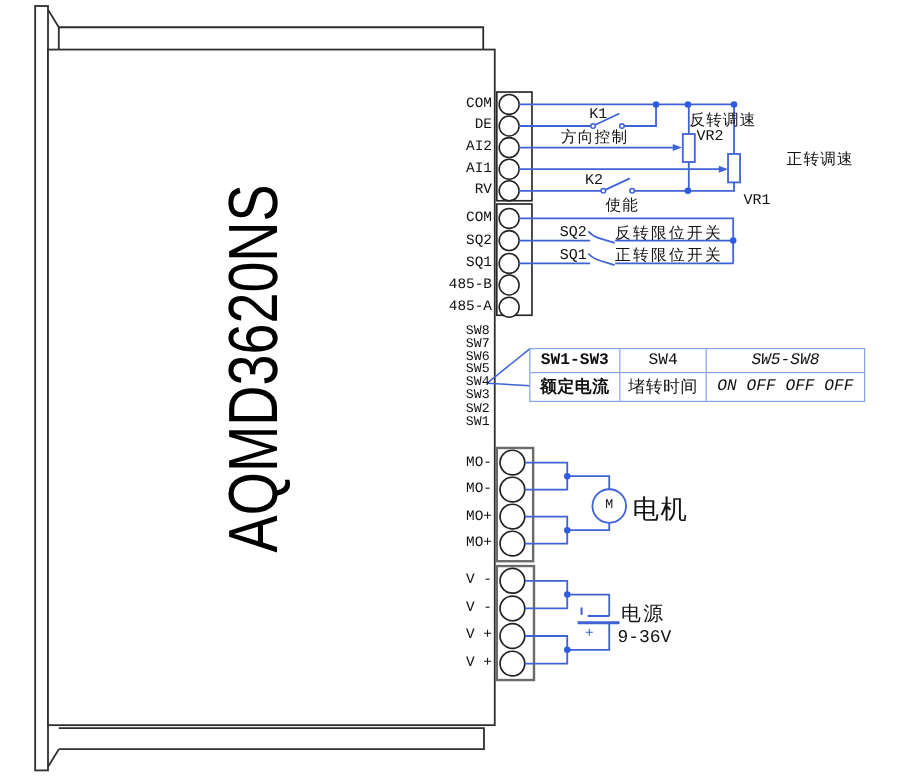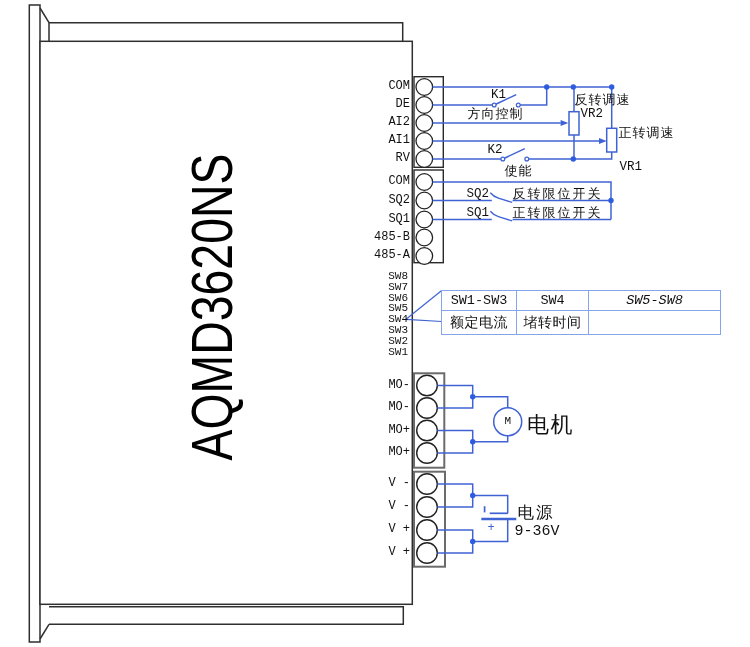--- a/index.html
+++ b/index.html
@@ -1,37 +1,37 @@
 <!DOCTYPE html>
 <html><head>
 <meta charset="utf-8">
 <style>
   html,body{margin:0;padding:0;background:#ffffff;}
   #stage{position:relative;width:750px;height:647px;background:#fff;overflow:hidden;
          font-family:"Liberation Mono","DejaVu Sans Mono",monospace;color:#111;}
   #stage svg{position:absolute;left:0;top:0;}
   .lbl{position:absolute;white-space:nowrap;line-height:1.1;}
   .mono{font-family:"Liberation Mono","DejaVu Sans Mono",monospace;}
-  .cn{font-family:Liberation Sans, sans-serif;letter-spacing:1px;}
+  .cn{font-family:Liberation Serif, serif;letter-spacing:1px;}
   .r{width:72px;text-align:right;}
   .t12{font-size:12px;}
   .t11{font-size:11px;}
   .t125{font-size:12.5px;}
   .t13{font-size:13px;}
   .blue{color:#3f63d4;}
   .title{position:absolute;left:2px;top:267px;width:420px;height:80px;
          text-align:center;line-height:80px;font-size:58px;
          font-family:"Liberation Sans",sans-serif;color:#000;
          transform:rotate(-90deg) scaleX(0.8);}
   .dip-table{position:absolute;left:441px;top:290px;width:280px;height:45px;
              border:1.4px solid #86a4ea;box-sizing:border-box;display:flex;flex-direction:column;}
   .dip-row{display:flex;flex:1;}
   .dip-row.hdr{flex:0 0 19px;border-bottom:1.4px solid #86a4ea;}
   .dip-cell{display:flex;align-items:center;justify-content:center;box-sizing:border-box;}
-  .dip-cell.c1{width:27%;border-right:1.4px solid #86a4ea;}
+  .dip-cell.c1{width:27%;border-right:1.4px solid #86a4ea;font-weight:bold;}
   .dip-cell.c2{width:25.9%;border-right:1.4px solid #86a4ea;}
   .dip-cell.c3{width:47.1%;font-style:italic;}
   .hdr .dip-cell{font-size:13.5px;}
   .val1{font-size:14px;letter-spacing:0.5px;font-family:"Liberation Sans",sans-serif;}
   .val3{font-size:13.5px;}
 </style>
 </head>
 <body>
 
 <div id="stage">
@@ -172,38 +172,39 @@
 
   <div class="lbl mono r t12" style="left:338px;top:477px;">V -</div>
   <div class="lbl mono r t12" style="left:338px;top:500px;">V -</div>
   <div class="lbl mono r t12" style="left:338px;top:523px;">V +</div>
   <div class="lbl mono r t12" style="left:338px;top:546px;">V +</div>
 
   <div class="lbl mono t125" style="left:491px;top:88.5px;">K1</div>
   <div class="lbl cn t13" style="left:467.5px;top:106.5px;text-align:right;">方向控制</div>
   <div class="lbl cn t13" style="left:574.5px;top:92.5px;">反转调速</div>
   <div class="lbl mono t125" style="left:580.5px;top:107.8px;">VR2</div>
-  <div class="lbl cn t13" style="left:618.5px;top:126px;">正转调速</div>
+  <div class="lbl cn t13" style="left:618.5px;top:126px;padding-left:37px;">正转调速</div>
   <div class="lbl mono t125" style="left:619.5px;top:144.5px;margin-top:16px;">VR1</div>
   <div class="lbl mono t125" style="left:487.5px;top:143.5px;">K2</div>
   <div class="lbl cn t13" style="left:504.5px;top:164px;">使能</div>
   <div class="lbl mono t125" style="left:466.5px;top:187.8px;">SQ2</div>
   <div class="lbl cn t13" style="letter-spacing:2px;left:512.5px;top:187px;">反转限位开关</div>
   <div class="lbl mono t125" style="left:466.5px;top:206.5px;">SQ1</div>
   <div class="lbl cn t13" style="letter-spacing:2px;left:512.5px;top:205.5px;">正转限位开关</div>
 
   <div class="dip-table">
     <div class="dip-row hdr">
       <div class="dip-cell c1 mono">SW1-SW3</div>
       <div class="dip-cell c2 mono">SW4</div>
       <div class="dip-cell c3 mono">SW5-SW8</div>
     </div>
     <div class="dip-row">
       <div class="dip-cell c1 val1">额定电流</div>
       <div class="dip-cell c2 val1">堵转时间</div>
+      <div class="dip-cell c3 val3 mono">ON OFF OFF OFF</div>
     </div>
   </div>
 
   <div class="lbl mono" style="left:501px;top:415.2px;width:13.4px;text-align:center;font-size:11px;">M</div>
   <div class="lbl cn" style="left:527px;top:412.5px;font-size:22px;letter-spacing:1.5px;">电机</div>
 
   <div class="lbl cn" style="left:517.5px;top:502.5px;font-size:16.5px;letter-spacing:2px;">电源</div>
   <div class="lbl mono" style="left:514.5px;top:524px;font-size:15px;">9-36V</div>
   <div class="lbl mono blue" style="left:487.5px;top:522px;font-size:12px;">+</div>
 

